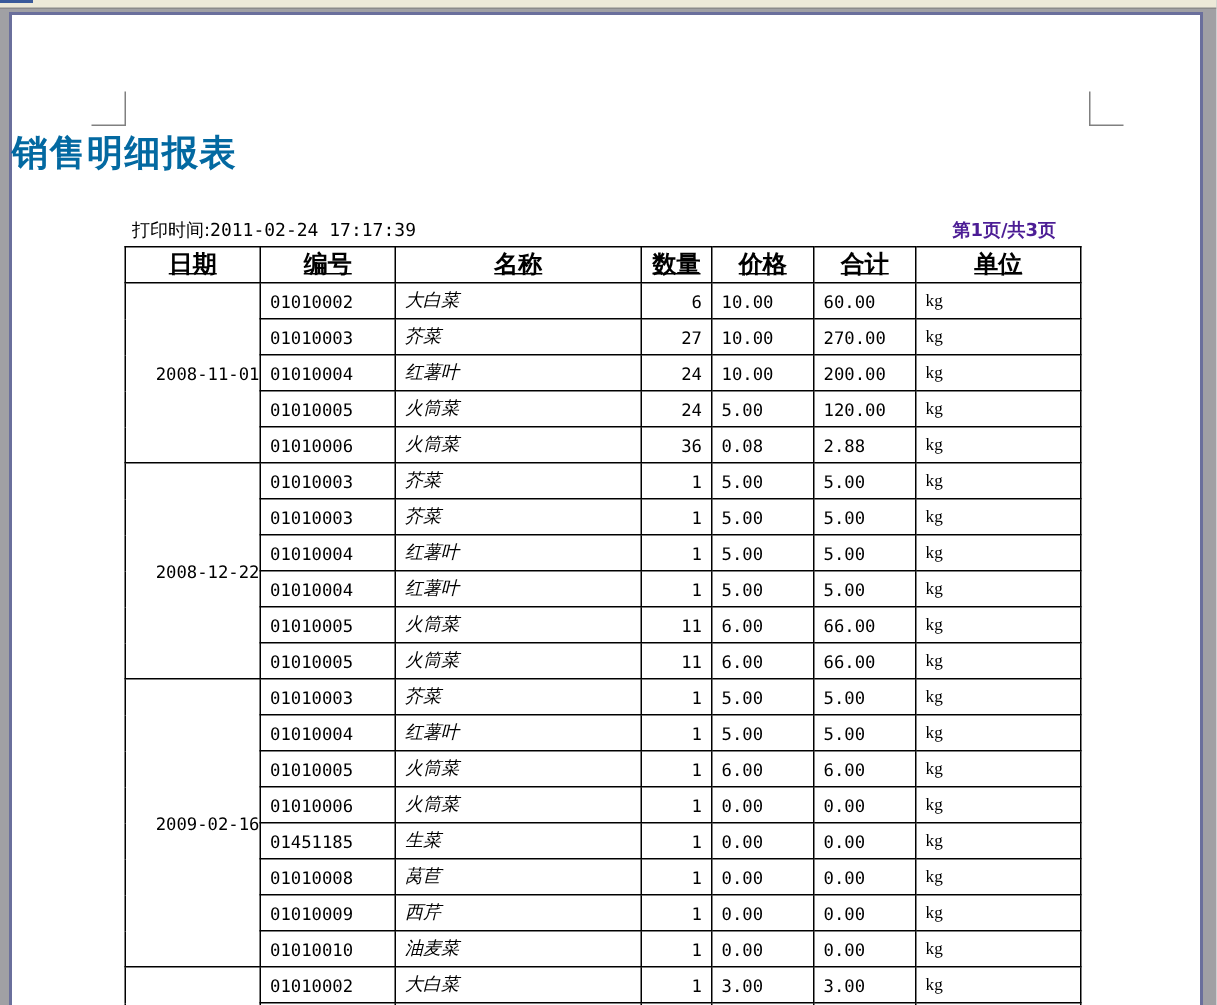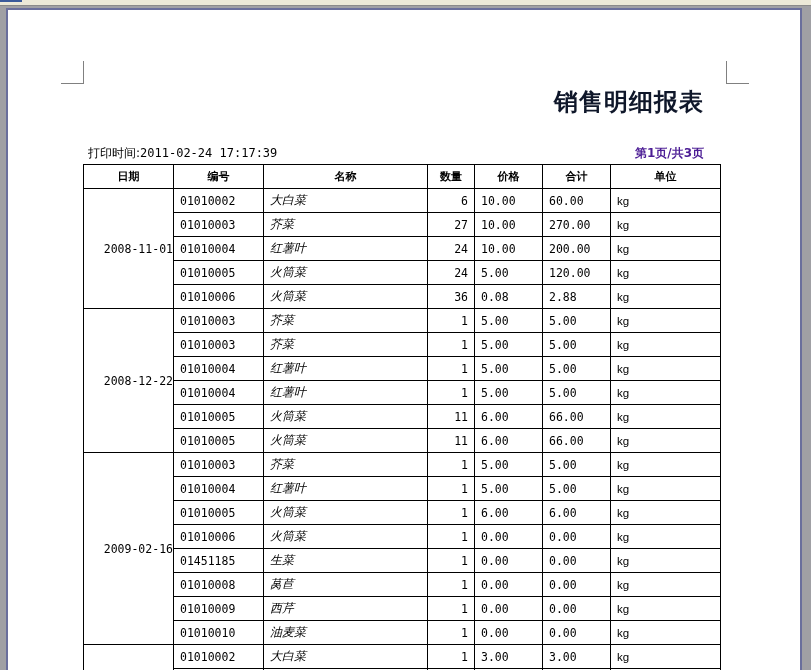--- a/index.html
+++ b/index.html
@@ -14,46 +14,46 @@
   }
   .topbar .tabmark { position:absolute; left:0; top:0; width:22px; height:2px; background:#3a5a9a; }
   .page {
     position:absolute; left:6px; top:8px; width:796px; height:670px;
     background:#ffffff; border:2px solid #6a6f9c; border-bottom:none; box-sizing:border-box;
   }
   .corner { position:absolute; width:22px; height:22px; }
   .corner.tl { left:53px; top:51px; border-right:1px solid #808080; border-bottom:1px solid #808080; }
   .corner.tr { left:718px; top:51px; border-left:1px solid #808080; border-bottom:1px solid #808080; }
   .title {
-    position:absolute; left:0; width:696px; top:76px; text-align:right;
-    font-size:24px; font-weight:bold; color:#0f172a; letter-spacing:1px;
+    position:absolute; left:0; width:696px; top:76px; text-align:left;
+    font-size:24px; font-weight:bold; color:#0369a1; letter-spacing:1px;
     font-family:"DejaVu Serif", serif;
   }
   .meta-left {
     position:absolute; left:80px; top:135px; font-size:12px; color:#000;
     font-family:"DejaVu Sans Mono", monospace;
   }
   .meta-left .lbl { font-family:"DejaVu Sans", sans-serif; }
   .meta-right {
     position:absolute; left:627px; top:135px; font-size:12px; font-weight:bold; color:#4c1d95;
   }
   table.report {
     position:absolute; left:75px; top:154px;
     border-collapse:collapse; table-layout:fixed;
     font-size:12px; color:#000;
   }
   table.report th, table.report td {
     border:1px solid #000; height:23px; padding:0; overflow:hidden; white-space:nowrap;
   }
-  table.report th { font-weight:bold; text-align:center; font-size:11px; height:23px; }
+  table.report th { font-weight:bold; text-align:center; font-size:16px; height:23px;text-decoration:underline; }
   table.report td { padding-left:6px; font-family:"DejaVu Sans Mono", monospace; font-size:11.5px; }
   table.report td.name { font-family:"DejaVu Sans", sans-serif; font-size:12px;font-style:italic; }
   table.report td.qty { text-align:right; padding-right:6px; padding-left:0; }
   table.report td.date { text-align:right; padding-left:0; }
-  table.report td.unit { font-family:Liberation Sans, sans-serif; }
+  table.report td.unit { font-family:Liberation Serif, serif; }
 </style>
 </head>
 <body>
 
 <div class="topbar">
   <div class="tabmark"></div>
 </div>
 
 <div class="page">
   <div class="corner tl"></div>

